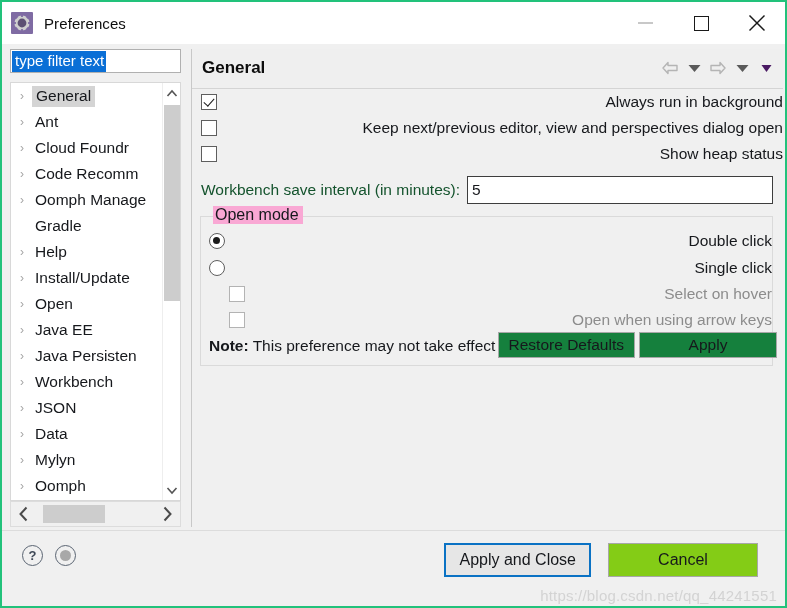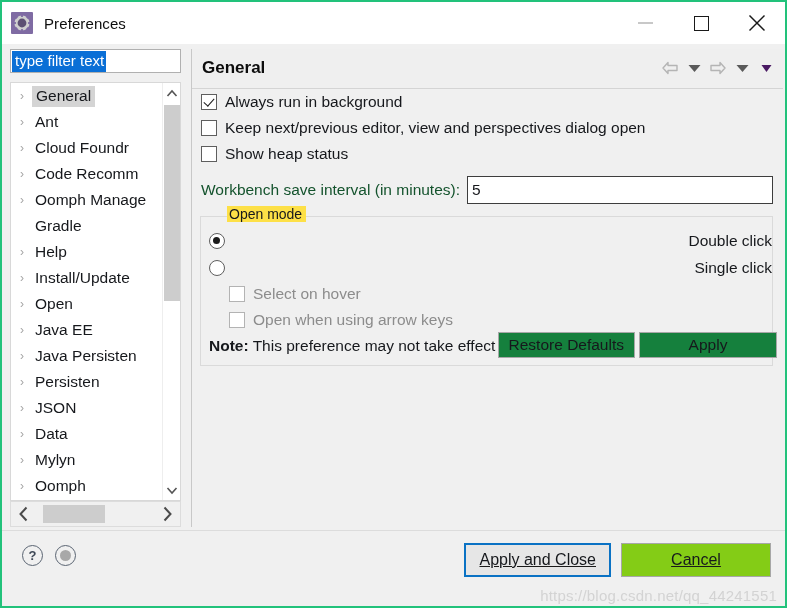--- a/index.html
+++ b/index.html
@@ -227,20 +227,21 @@
   .content-body {
     position: relative;
     padding: 0;
   }
 
   .chk-row {
     display: flex;
     align-items: center;
     height: 26px;
     margin-left: 9px;
+    justify-content: space-between;
   }
   .chk {
     width: 16px; height: 16px;
     border: 1.4px solid #5e5e5e;
     background: #ffffff;
     box-sizing: border-box;
     flex: none;
     position: relative;
     margin-right: 8px;
   }
@@ -283,24 +284,24 @@
   }
 
   .group {
     position: relative;
     margin: 12px 10px 0 8px;
     border: 1px solid #dadada;
     padding: 10px 0 10px 0;
   }
   .group-title {
     position: absolute;
-    left: 26px; top: -11px;
-    background: #fde047;
+    left: 12px; top: -11px;
+    background: #f9a8d4;
     padding: 0 4px 0 2px;
-    font-size: 14px;
+    font-size: 16px;
     color: #16181c;
   }
   .radio-row {
     display: flex;
     align-items: center;
     height: 27px;
     margin-left: 8px;
     justify-content: space-between;
   }
   .radio {
@@ -382,24 +383,23 @@
     font-weight: bold;
     box-sizing: border-box;
   }
   .round-icon .inner-dot {
     width: 11px; height: 11px;
     border-radius: 50%;
     background: #a8a8a8;
   }
   .bottom-buttons {
     position: absolute;
-    right: 14px; top: 12px;
-    display: flex;
-    gap: 10px;
-    text-decoration: underline;
+    right: 27px; top: 12px;
+    display: flex;
+    gap: 17px;
   }
   .btn-primary {
     height: 34px;
     border: 2px solid #0a72c4;
     background: #e6e6e6;
     font-family: "Liberation Sans", sans-serif;
     font-size: 16px;
     color: #16181c;
     padding: 0 13px;
     box-sizing: border-box;
@@ -517,21 +517,21 @@
           <div class="tree-item">
             <span class="tree-arrow">›</span>
             <span class="tree-label">Java EE</span>
           </div>
           <div class="tree-item">
             <span class="tree-arrow">›</span>
             <span class="tree-label">Java Persisten</span>
           </div>
           <div class="tree-item">
             <span class="tree-arrow">›</span>
-            <span class="tree-label">Persisten</span>
+            <span class="tree-label">Workbench</span>
           </div>
           <div class="tree-item">
             <span class="tree-arrow">›</span>
             <span class="tree-label">JSON</span>
           </div>
           <div class="tree-item">
             <span class="tree-arrow">›</span>
             <span class="tree-label">Data</span>
           </div>
           <div class="tree-item">

